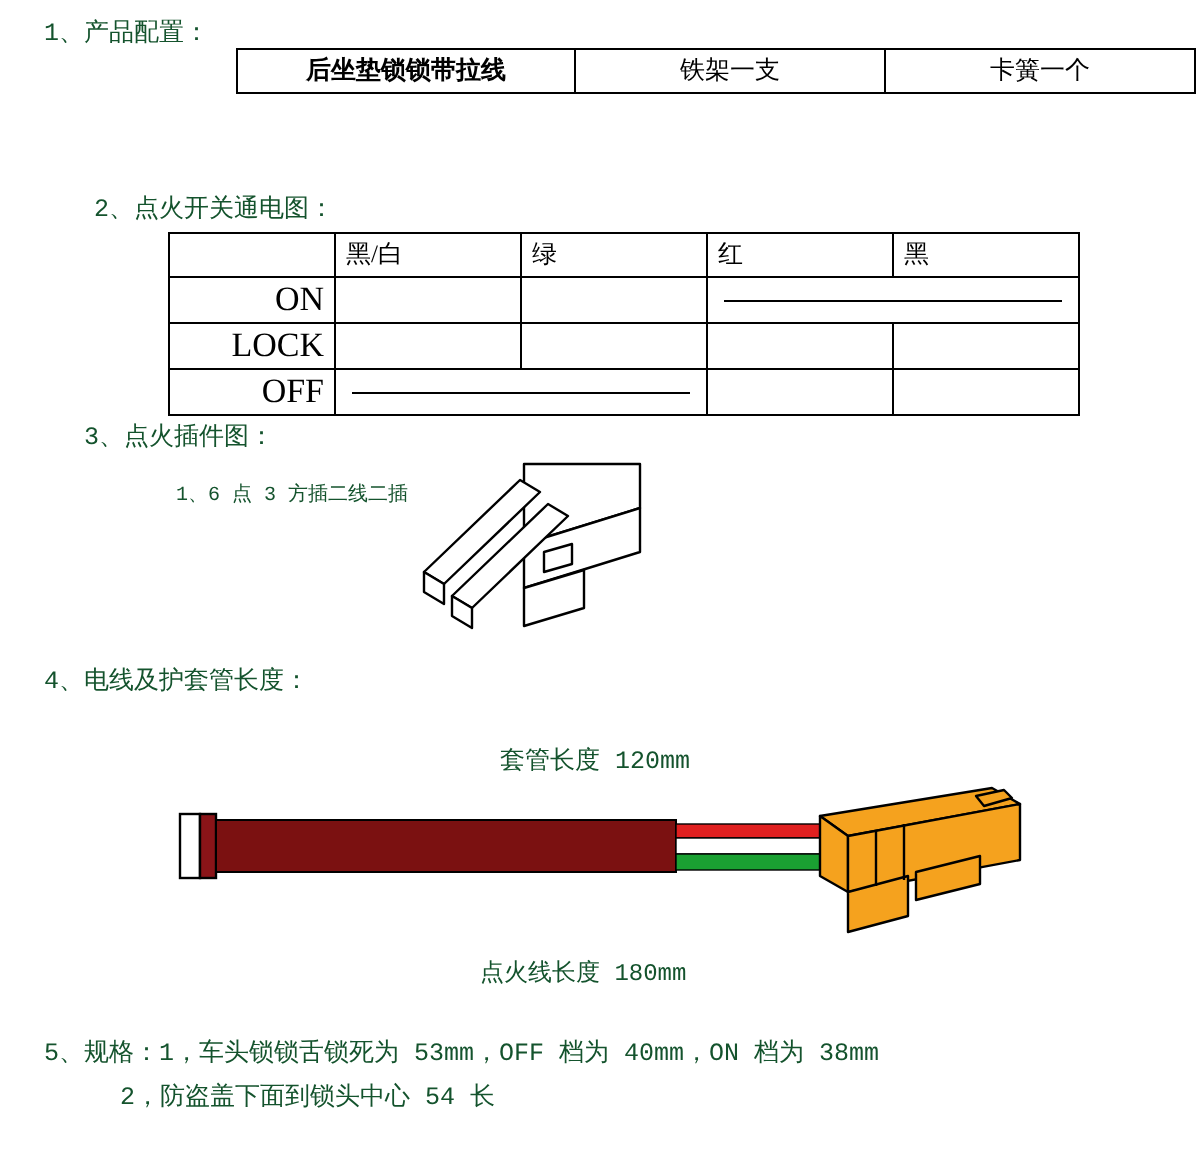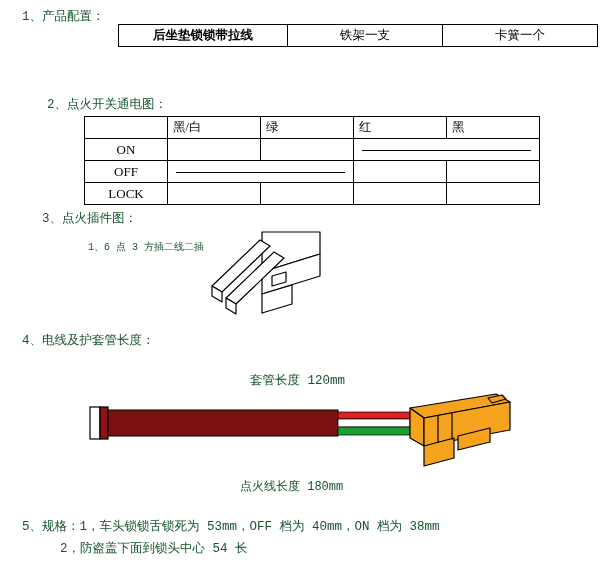--- a/index.html
+++ b/index.html
@@ -56,22 +56,22 @@
     left: 84px;
     top: 116px;
   }
   #tbl2 td {
     height: 19px;
     padding: 1px 5px;
   }
   #tbl2 .hcell { width: 82px; }
   #tbl2 .lab {
     width: 72px;
-    text-align: center;
-    font-size: 13px;
+    text-align: right;
+    font-size: 17px;
   }
   #tbl2 .arrowcell { position: relative; }
   
   .arrow-span {
     position: absolute;
     left: 8px;
     right: 8px;
     top: 50%;
     height: 1px;
     background: #000;
@@ -132,31 +132,31 @@
   </tr>
   <tr>
     <td class="lab">ON</td>
     <td></td>
     <td></td>
     <td class="arrowcell" colspan="2">
       <span class="arrow-span"></span>
     </td>
   </tr>
   <tr>
+    <td class="lab">LOCK</td>
+    <td></td>
+    <td></td>
+    <td></td>
+    <td></td>
+  </tr>
+  <tr>
     <td class="lab">OFF</td>
     <td class="arrowcell" colspan="2">
       <span class="arrow-span"></span>
     </td>
-    <td></td>
-    <td></td>
-  </tr>
-  <tr>
-    <td class="lab">LOCK</td>
-    <td></td>
-    <td></td>
     <td></td>
     <td></td>
   </tr>
 </tbody>
   </table>
 
 <div class="section sec-label" id="sec3">
   <span>3、</span><span>点火插件图：</span>
 </div>
 <div class="section sec-label" id="sec3sub">1、6 点 3 方插二线二插</div>

